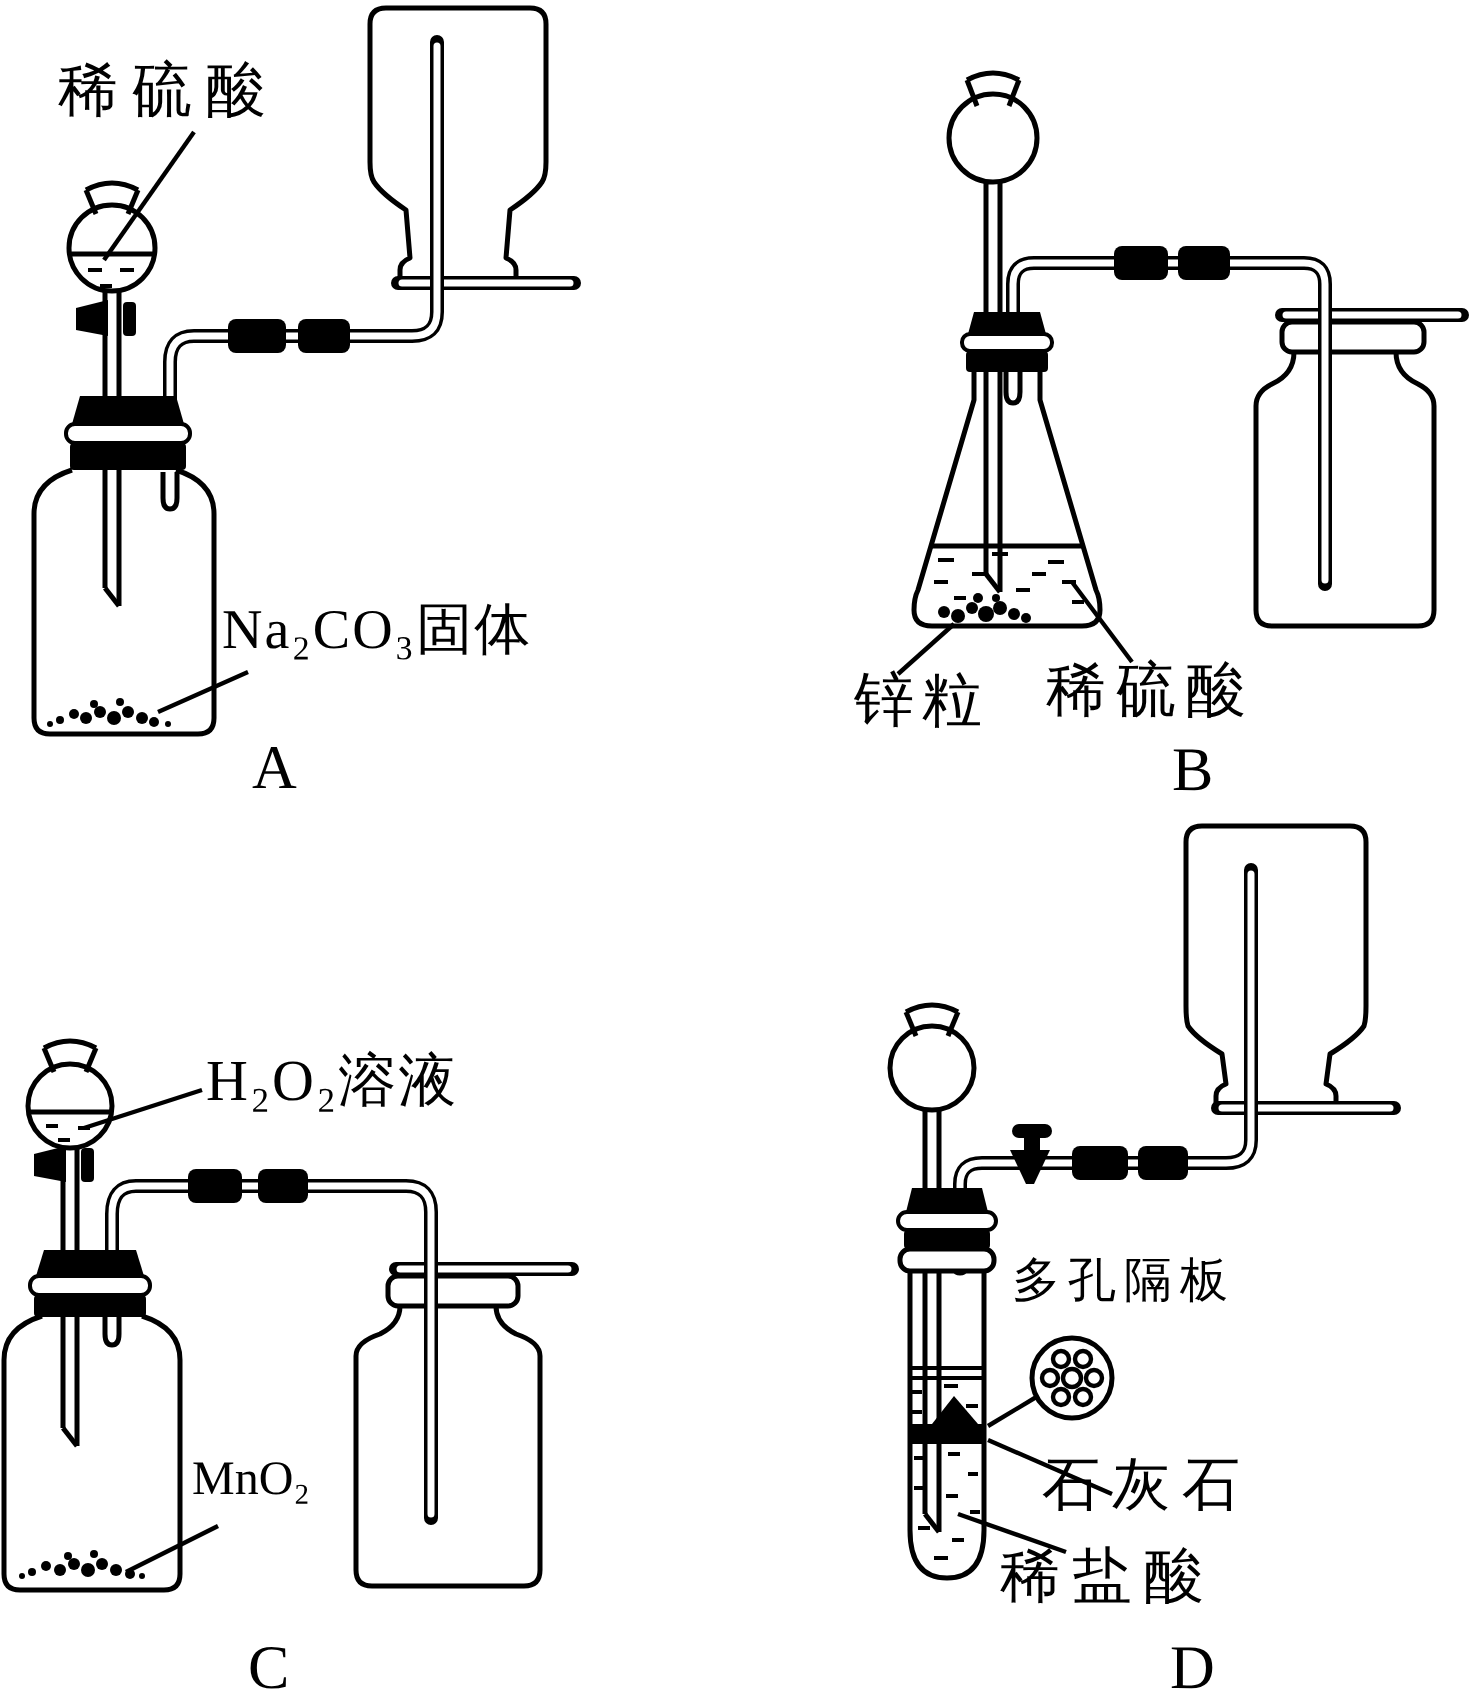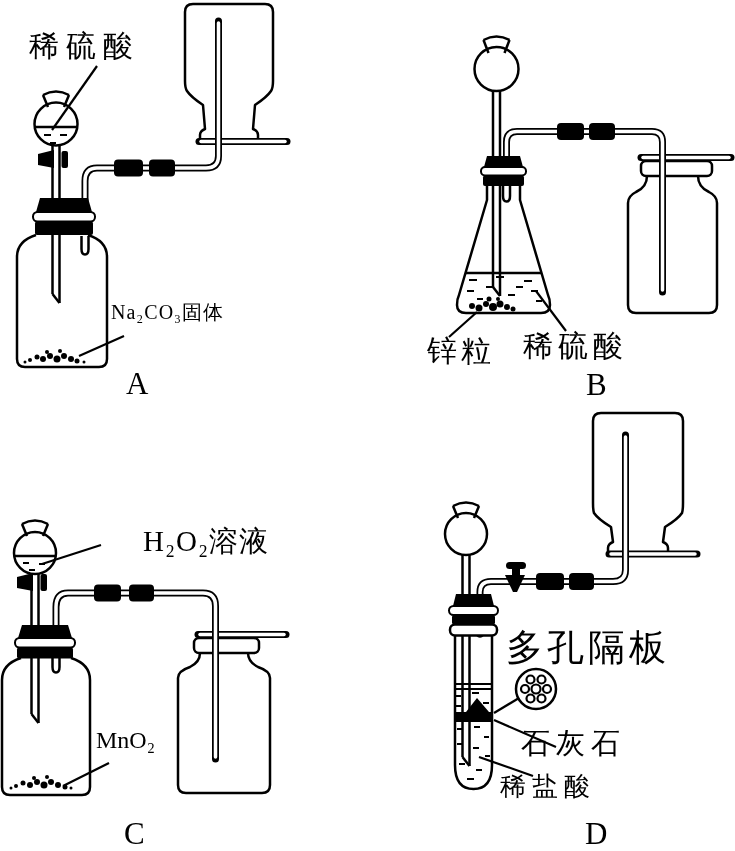--- a/index.html
+++ b/index.html
@@ -325,29 +325,29 @@
       <circle cx="541.5" cy="679.5" r="4" stroke-width="2.2"></circle>
     </g>
 
     <line x1="519" y1="698" x2="494" y2="713" stroke="#000" stroke-width="2.2"></line>
     <line x1="494" y1="720" x2="556" y2="747" stroke="#000" stroke-width="2.2"></line>
     <line x1="479" y1="757" x2="533" y2="776" stroke="#000" stroke-width="2.2"></line>
   </g>
 </svg>
 
 <div class="lbl cn" style="left:29px;top:31px;font-size:30px;letter-spacing:7px;">稀硫酸</div>
-<div class="lbl" style="left:111px;top:302px;font-size:20px;letter-spacing:1px;">Na₂CO₃固体</div>
+<div class="lbl" style="left:111px;top:302px;font-size:28px;letter-spacing:1px;">Na₂CO₃固体</div>
 <div class="lbl letter" style="left:126px;top:368px;">A</div>
 
 <div class="lbl cn" style="left:427px;top:336px;font-size:30px;letter-spacing:4px;text-align:right;">锌粒</div>
 <div class="lbl cn" style="left:523px;top:331px;font-size:30px;letter-spacing:5px;">稀硫酸</div>
 <div class="lbl letter" style="left:586px;top:369px;">B</div>
 
-<div class="lbl" style="left:103px;top:527px;font-size:29px;letter-spacing:1px;margin-left:40px;">H₂O₂溶液</div>
+<div class="lbl" style="left:103px;top:527px;font-size:29px;letter-spacing:1px;">H₂O₂溶液</div>
 <div class="lbl" style="left:96px;top:728px;font-size:24px;">MnO₂</div>
 <div class="lbl letter" style="left:124px;top:818px;">C</div>
 
-<div class="lbl cn" style="left:506px;top:629px;font-size:37px;letter-spacing:4px;">多孔隔板</div>
+<div class="lbl cn" style="left:506px;top:629px;font-size:24px;letter-spacing:4px;">多孔隔板</div>
 <div class="lbl cn" style="left:521px;top:729px;font-size:29px;letter-spacing:6px;">石灰石</div>
-<div class="lbl cn" style="left:500px;top:774px;font-size:26px;letter-spacing:6px;">稀盐酸</div>
+<div class="lbl cn" style="left:500px;top:774px;font-size:30px;letter-spacing:6px;">稀盐酸</div>
 <div class="lbl letter" style="left:585px;top:818px;">D</div>
 
 </div>
 
 </body></html>

